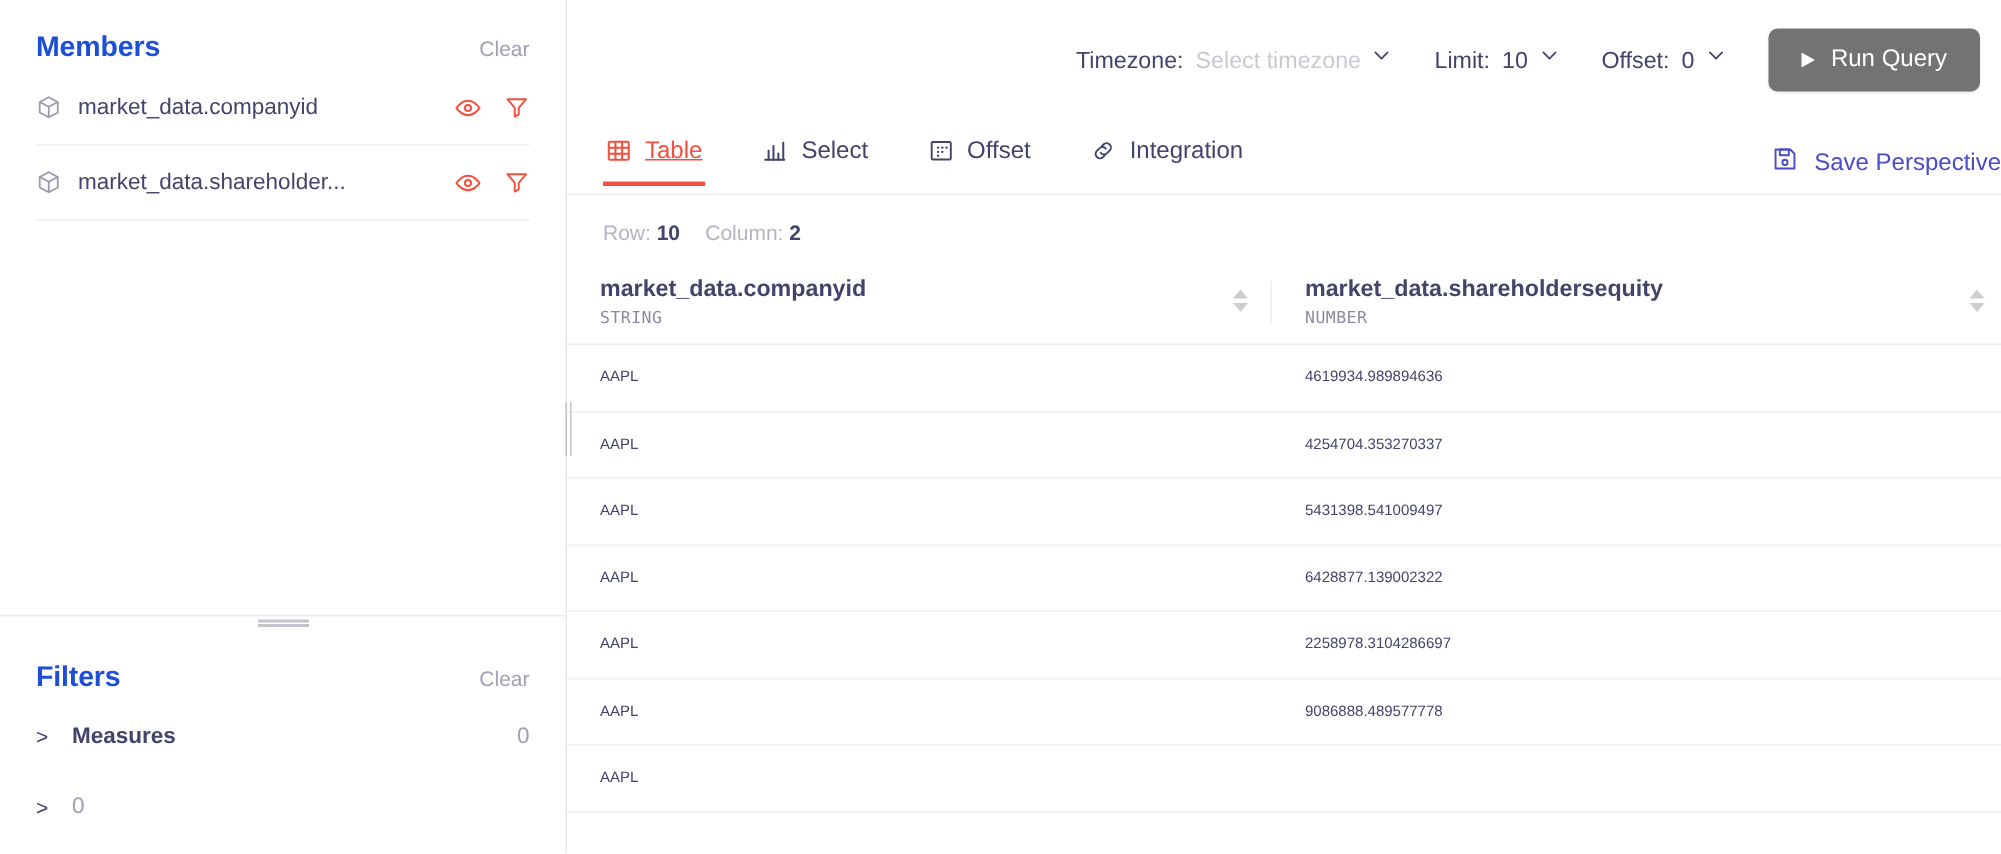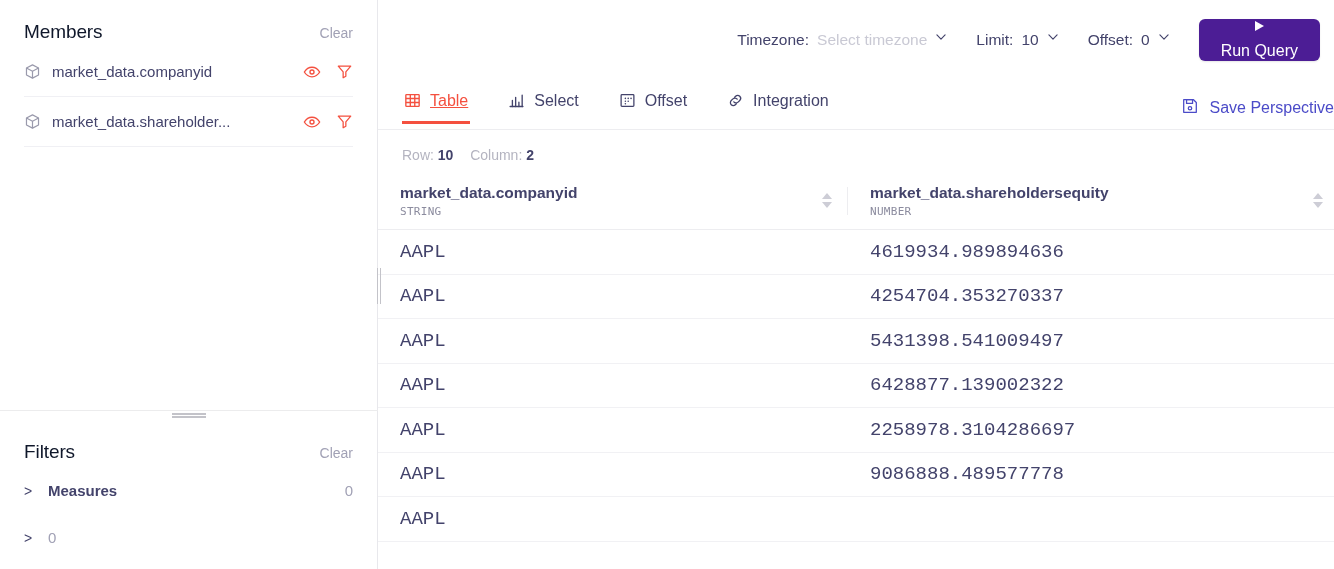--- a/index.html
+++ b/index.html
@@ -38,22 +38,22 @@
   }
   .panel-head {
     display: flex;
     align-items: baseline;
     justify-content: space-between;
     padding-top: 21px;
     padding-bottom: 4px;
   }
   .panel-title {
     font-size: 19px;
-    font-weight: normal;
-    color: #0f172a;
+    font-weight: bold;
+    color: #1d4ed8;
     letter-spacing: -0.1px;
   }
   .panel-clear {
     font-size: 14px;
     color: #a1a1b5;
     cursor: pointer;
   }
   .member-row {
     display: flex;
     align-items: center;
@@ -200,30 +200,29 @@
     font-size: 13px;
     position: relative;
     top: -1px;
   }
   .run-btn {
     display: flex;
     align-items: center;
     justify-content: center;
     height: 42px;
     padding: 0 22px;
-    background: #4c1d95;
+    background: #737373;
     border: none;
     border-radius: 6px;
     color: #fff;
     font-size: 16px;
     font-family: "Liberation Sans", sans-serif;
     cursor: pointer;
     gap: 11px;
     box-shadow: 0 1px 2px rgba(0,0,0,0.10);
-    flex-direction: column;
   }
   .run-btn .tri {
     width: 0; height: 0;
     border-left: 9px solid #fff;
     border-top: 5.5px solid transparent;
     border-bottom: 5.5px solid transparent;
   }
 
   
   .tabrow {
@@ -327,27 +326,26 @@
   }
   .sorter .dn {
     width:0;height:0;border-left:5px solid transparent;border-right:5px solid transparent;
     border-top:6px solid #cdcdd6;
   }
   .divider-col { border-left: 1px solid #ededf0; height: 28px; margin-left: 14px; }
 
   table.grid td {
     height: 44.5px;
     border-bottom: 1px solid #f1f1f4;
-    font-size: 19px;
+    font-size: 10px;
     color: #43436b;
     padding: 0 0 0 22px;
     white-space: nowrap;
     overflow: hidden;
     text-overflow: ellipsis;
-    font-family: Liberation Mono, monospace;
   }
   .col-a { width: 470px; }
   .col-b { width: auto; }
 </style>
 </head>
 <body>
 
 <div class="app">
 
   <aside class="sidebar">

